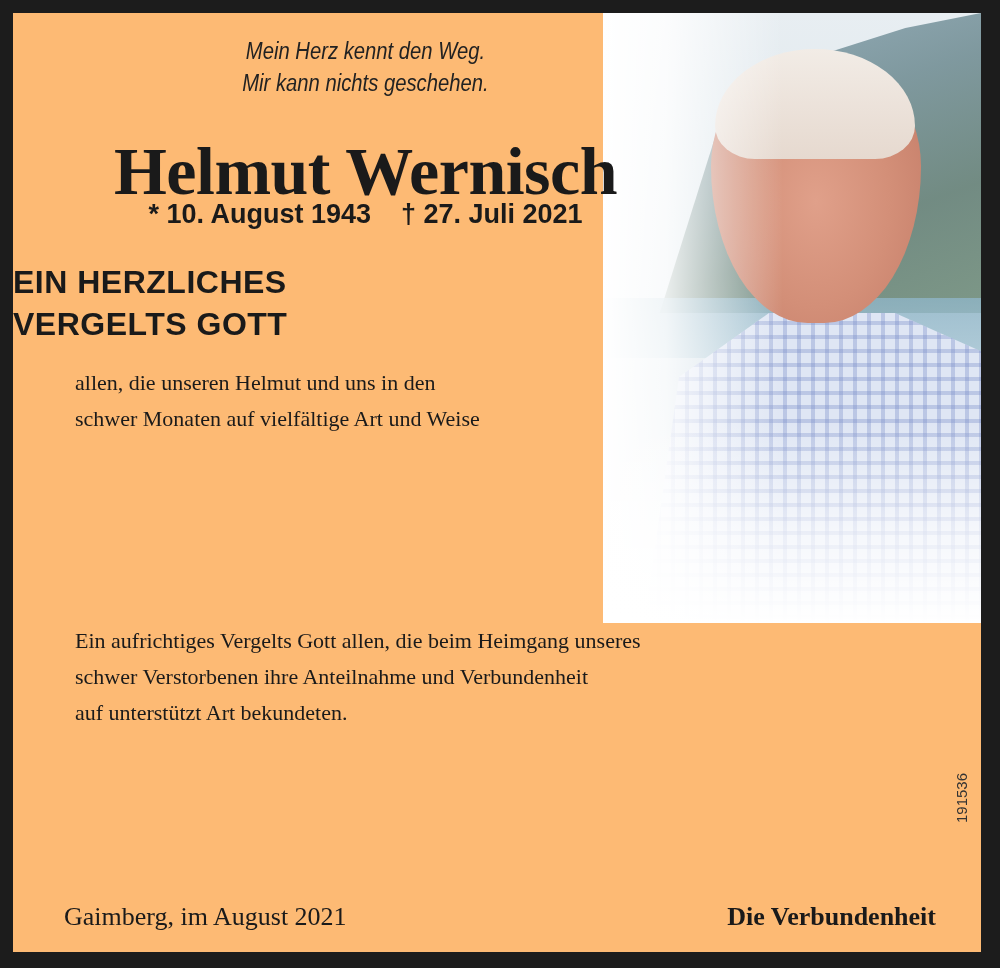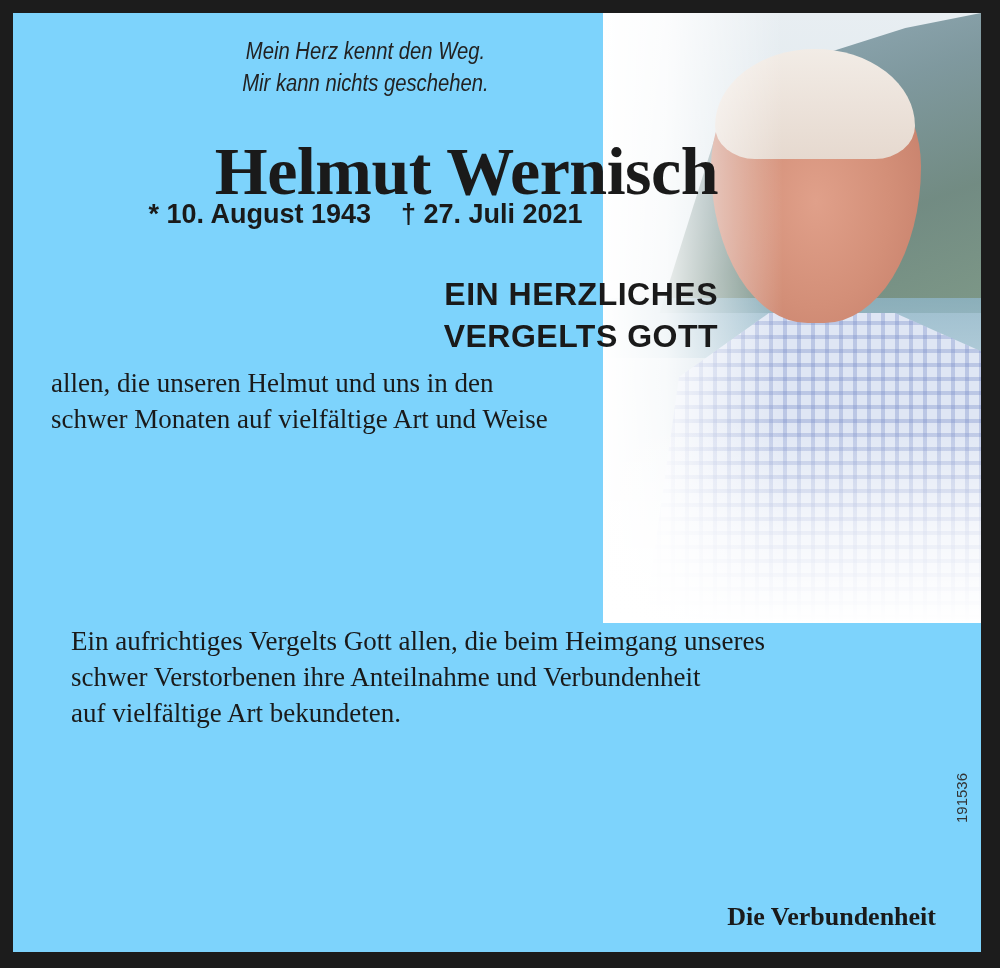--- a/index.html
+++ b/index.html
@@ -6,21 +6,21 @@
     body {
       width: 1000px; height: 968px;
       background: #1c1c1c;
       position: relative;
       overflow: hidden;
     }
     .card {
       position: absolute;
       left: 13px; top: 13px;
       width: 968px; height: 939px;
-      background: #7dd3fc;
+      background: #fdba74;
       overflow: hidden;
     }
     .photo {
       position: absolute;
       left: 590px; top: 0;
       width: 378px; height: 610px;
       overflow: hidden;
     }
     .photo .sky {
       position: absolute; inset: 0;
@@ -70,55 +70,55 @@
       text-align: center;
       font-family: "Liberation Sans", sans-serif;
       font-style: italic;
       font-size: 23px; line-height: 32px;
       color: #222;
       transform: scaleX(0.88);
       transform-origin: 352px 0;
     }
     .name {
       position: absolute; left: 0; width: 705px; top: 122px;
-      text-align: right;
+      text-align: center;
       font-family: "Liberation Serif", serif;
       font-weight: bold;
       font-size: 68px; line-height: 72px;
       color: #1a1a1a;
       letter-spacing: -0.5px;
     }
     .dates {
       position: absolute; left: 0; width: 705px; top: 186px;
       text-align: center;
       font-family: Liberation Sans, sans-serif;
       font-weight: bold;
       font-size: 27px; line-height: 30px;
       color: #1a1a1a;
     }
     .dates span + span { margin-left: 30px; }
     .heading {
-      position: absolute; left: 0; width: 705px; top: 260px;
-      text-align: right;
+      position: absolute; left: 0; width: 705px; top: 248px;
+      text-align: left;
       font-family: "Liberation Sans", sans-serif;
       font-weight: bold;
       font-size: 32px; line-height: 42px;
       color: #1a1a1a;
       letter-spacing: 0.5px;
     }
     .para {
-      position: absolute; left: 38px;
+      position: absolute; left: 62px;
       font-family: "Liberation Serif", serif;
-      font-size: 27px; line-height: 36px;
+      font-size: 22px; line-height: 36px;
       color: #1a1a1a;
     }
     .para div { white-space: nowrap; }
     .p1 { top: 352px; }
     .p2 { top: 480px; }
-    .p3 { top: 610px; margin-left: 20px; }
+    .p3 { top: 610px; }
     .p4 { top: 742px; }
     .footer-left {
       position: absolute; left: 51px; top: 888px;
       font-family: "Liberation Serif", serif;
       font-size: 26px; line-height: 32px;
       color: #1a1a1a;
     }
     .footer-right {
       position: absolute; right: 45px; top: 888px;
       font-family: "Liberation Serif", serif;
@@ -174,23 +174,24 @@
 
     <div class="para p1">
       <div>allen, die unseren Helmut und uns in den</div>
       <div>schwer Monaten auf vielfältige Art und Weise</div>
     </div>
 
 
     <div class="para p3">
       <div>Ein aufrichtiges Vergelts Gott allen, die beim Heimgang unseres</div>
       <div>schwer Verstorbenen ihre Anteilnahme und Verbundenheit</div>
-      <div>auf vielfältige Art bekundeten.</div>
+      <div>auf unterstützt Art bekundeten.</div>
     </div>
 
 
     <div class="ref">
       <span>191536</span>
     </div>
 
+    <div class="footer-left">Gaimberg, im August 2021</div>
     <div class="footer-right">Die Verbundenheit</div>
   </div>
 </div>
 
 </body></html>

